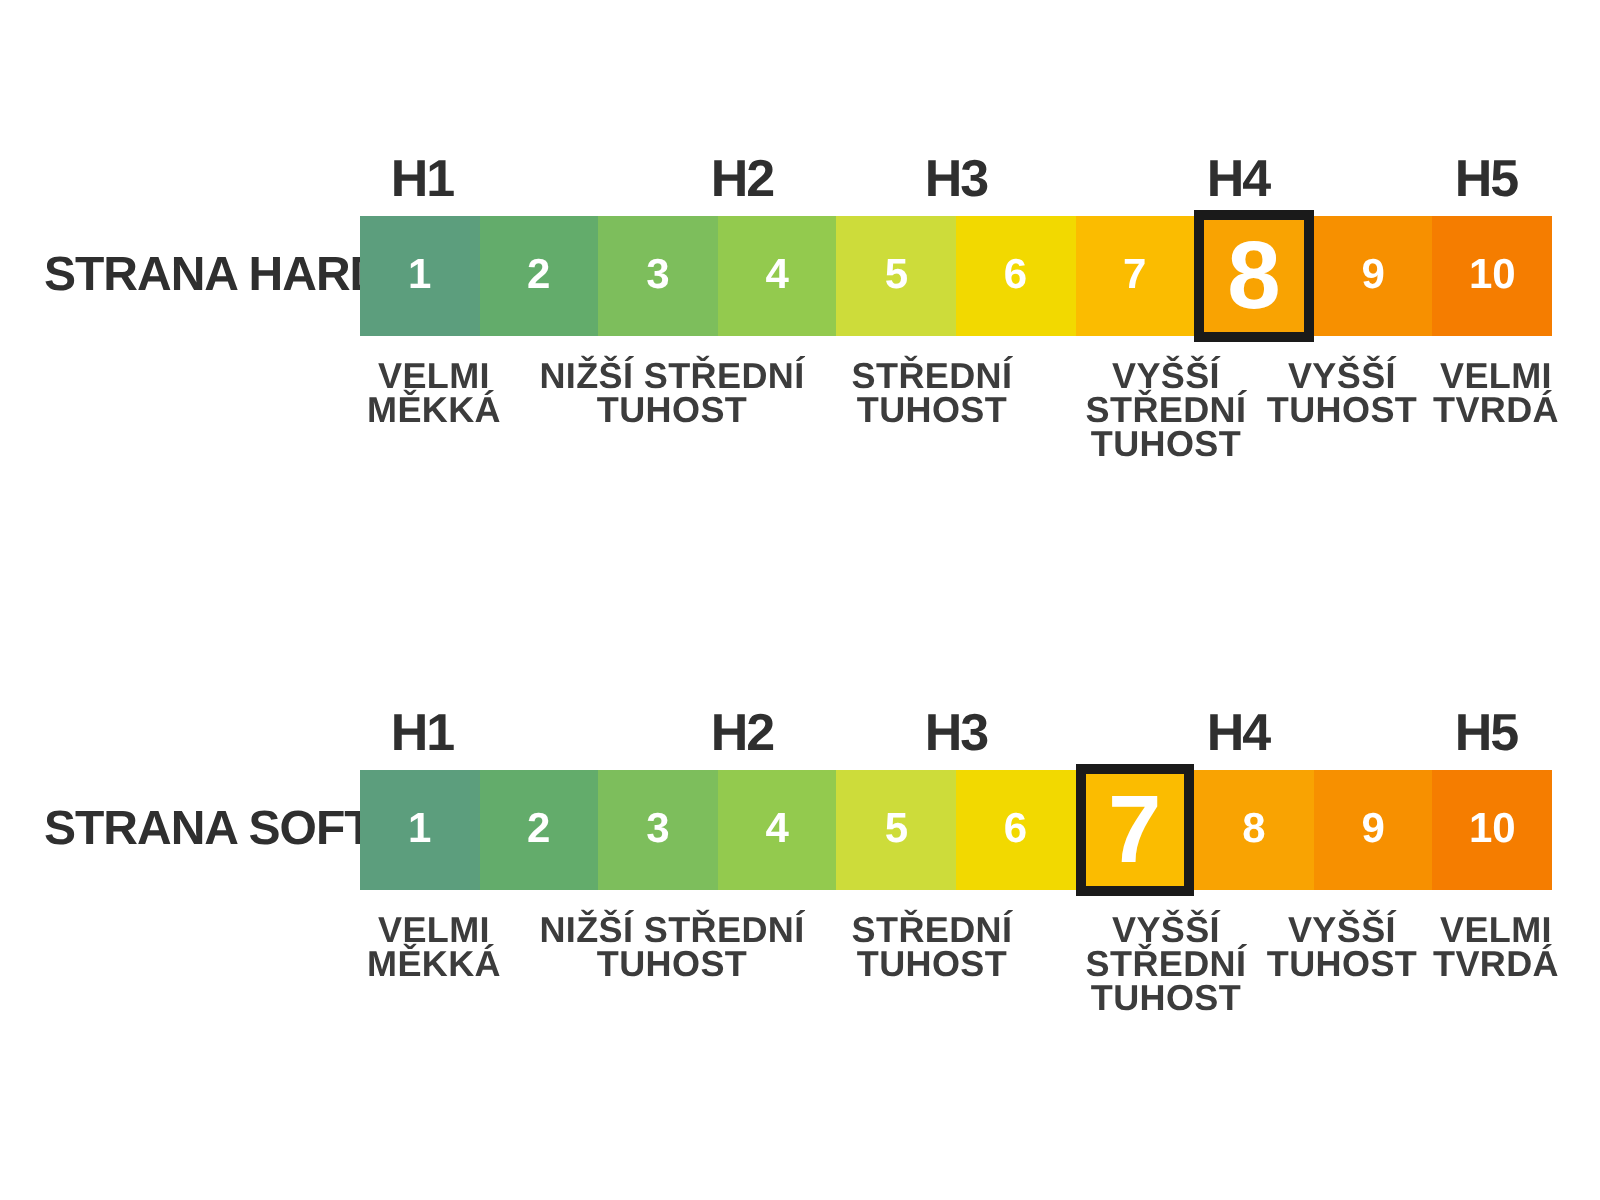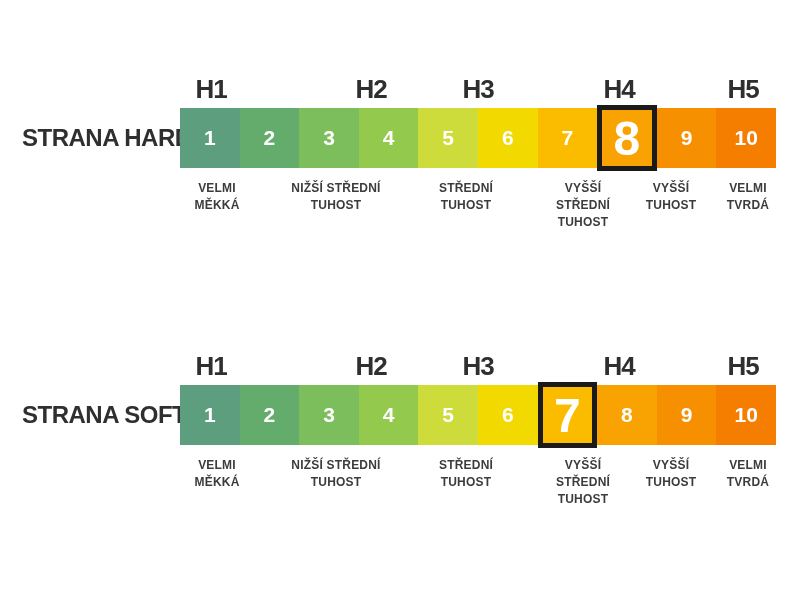--- a/index.html
+++ b/index.html
@@ -56,21 +56,21 @@
     border: 5px solid var(--hl);
     box-sizing: border-box;
     pointer-events: none;
   }
 
   .label-row { position: relative; margin-top: 12px; height: 64px; }
   .firmness-label {
     position: absolute; top: 0;
     transform: translateX(-50%);
     text-align: center;
-    font-size: 12px; font-weight: bold;
+    font-size: 18px; font-weight: bold;
     line-height: 17px;
     color: var(--ink2);
     letter-spacing: 0.2px;
     white-space: pre-line;
   }
 </style>
 </head>
 <body style="--ink: #2F2F2F; --ink2: #3C3C3C; --num: #FFFFFF; --hl: #1A1A1A;">
 
 <div class="canvas">

